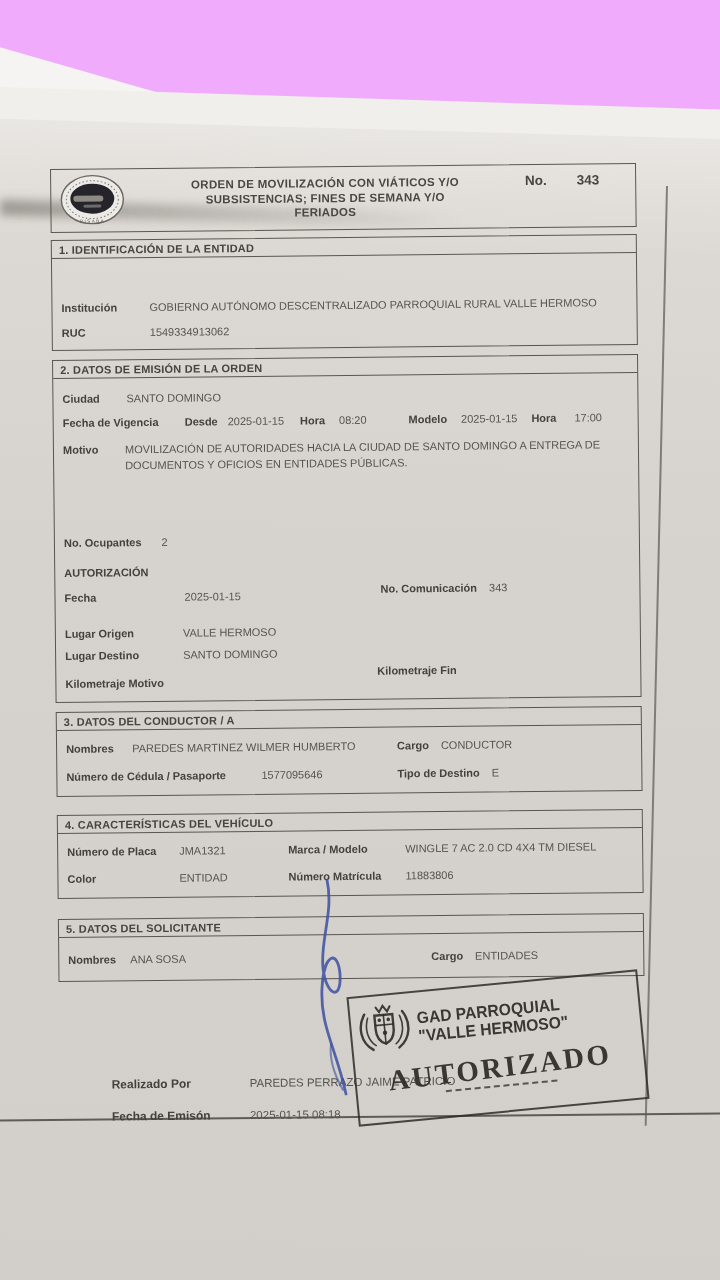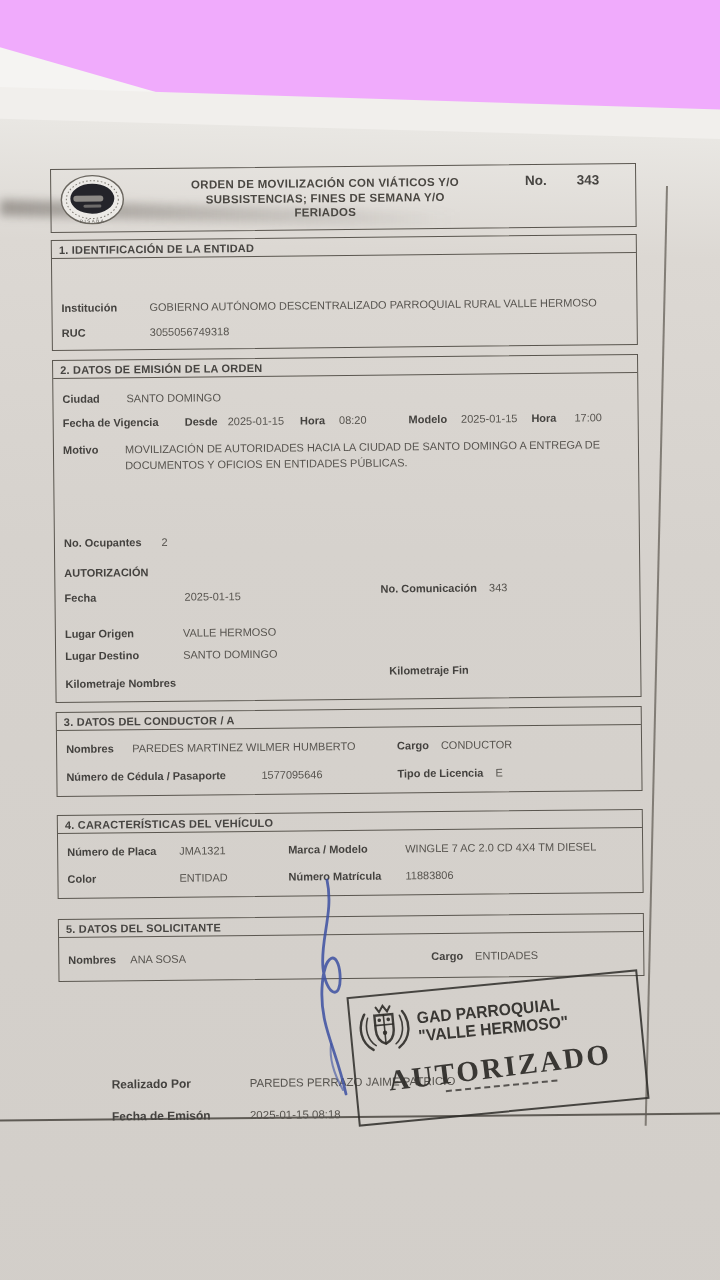--- a/index.html
+++ b/index.html
@@ -93,21 +93,21 @@
     </div>
 
     <div class="box">
       <div class="box-head">1. IDENTIFICACIÓN DE LA ENTIDAD</div>
       <div class="row" style="margin-top:10px;">
         <span class="lbl" style="width:88px;margin-top:33px;">Institución</span>
         <span class="val">GOBIERNO AUTÓNOMO DESCENTRALIZADO PARROQUIAL RURAL VALLE HERMOSO</span>
       </div>
       <div class="row" style="margin-top:13px;margin-bottom:11px;">
         <span class="lbl" style="width:88px;">RUC</span>
-        <span class="val">3055056749318</span>
+        <span class="val">1549334913062</span>
       </div>
     </div>
 
     <div class="box">
       <div class="box-head">2. DATOS DE EMISIÓN DE LA ORDEN</div>
       <div class="row" style="margin-top:14px;">
         <span class="lbl" style="width:64px;">Ciudad</span>
         <span class="val">SANTO DOMINGO</span>
       </div>
       <div class="row" style="margin-top:12px;">
@@ -142,40 +142,40 @@
       </div>
       <div class="row" style="margin-top:24px;">
         <span class="lbl" style="width:118px;">Lugar Origen</span>
         <span class="val">VALLE HERMOSO</span>
       </div>
       <div class="row" style="margin-top:10px;">
         <span class="lbl" style="width:118px;">Lugar Destino</span>
         <span class="val">SANTO DOMINGO</span>
       </div>
       <div class="row" style="margin-top:16px;margin-bottom:12px;">
-        <span class="lbl">Kilometraje Nombres</span>
-        <span class="lbl" style="position:absolute;left:333px;top:-10px;">Kilometraje Fin</span>
+        <span class="lbl">Kilometraje Motivo</span>
+        <span class="lbl" style="position:absolute;left:321px;top:-10px;">Kilometraje Fin</span>
       </div>
     </div>
 
     <div class="box">
       <div class="box-head">3. DATOS DEL CONDUCTOR / A</div>
       <div class="row" style="margin-top:12px;">
         <span class="lbl" style="width:66px;">Nombres</span>
         <span class="val">PAREDES MARTINEZ WILMER HUMBERTO</span>
         <span class="rgt" style="left:340px;">
           <span class="lbl">Cargo</span>
           <span class="val">CONDUCTOR</span>
         </span>
       </div>
       <div class="row" style="margin-top:16px;margin-bottom:13px;">
         <span class="lbl" style="width:195px;">Número de Cédula / Pasaporte</span>
         <span class="val">1577095646</span>
         <span class="rgt" style="left:340px;">
-          <span class="lbl">Tipo de Licencia</span>
+          <span class="lbl">Tipo de Destino</span>
           <span class="val">E</span>
         </span>
       </div>
     </div>
 
     <div class="box" style="margin-top:18px;">
       <div class="box-head">4. CARACTERÍSTICAS DEL VEHÍCULO</div>
       <div class="row" style="margin-top:12px;">
         <span class="lbl" style="width:112px;">Número de Placa</span>
         <span class="val">JMA1321</span>

